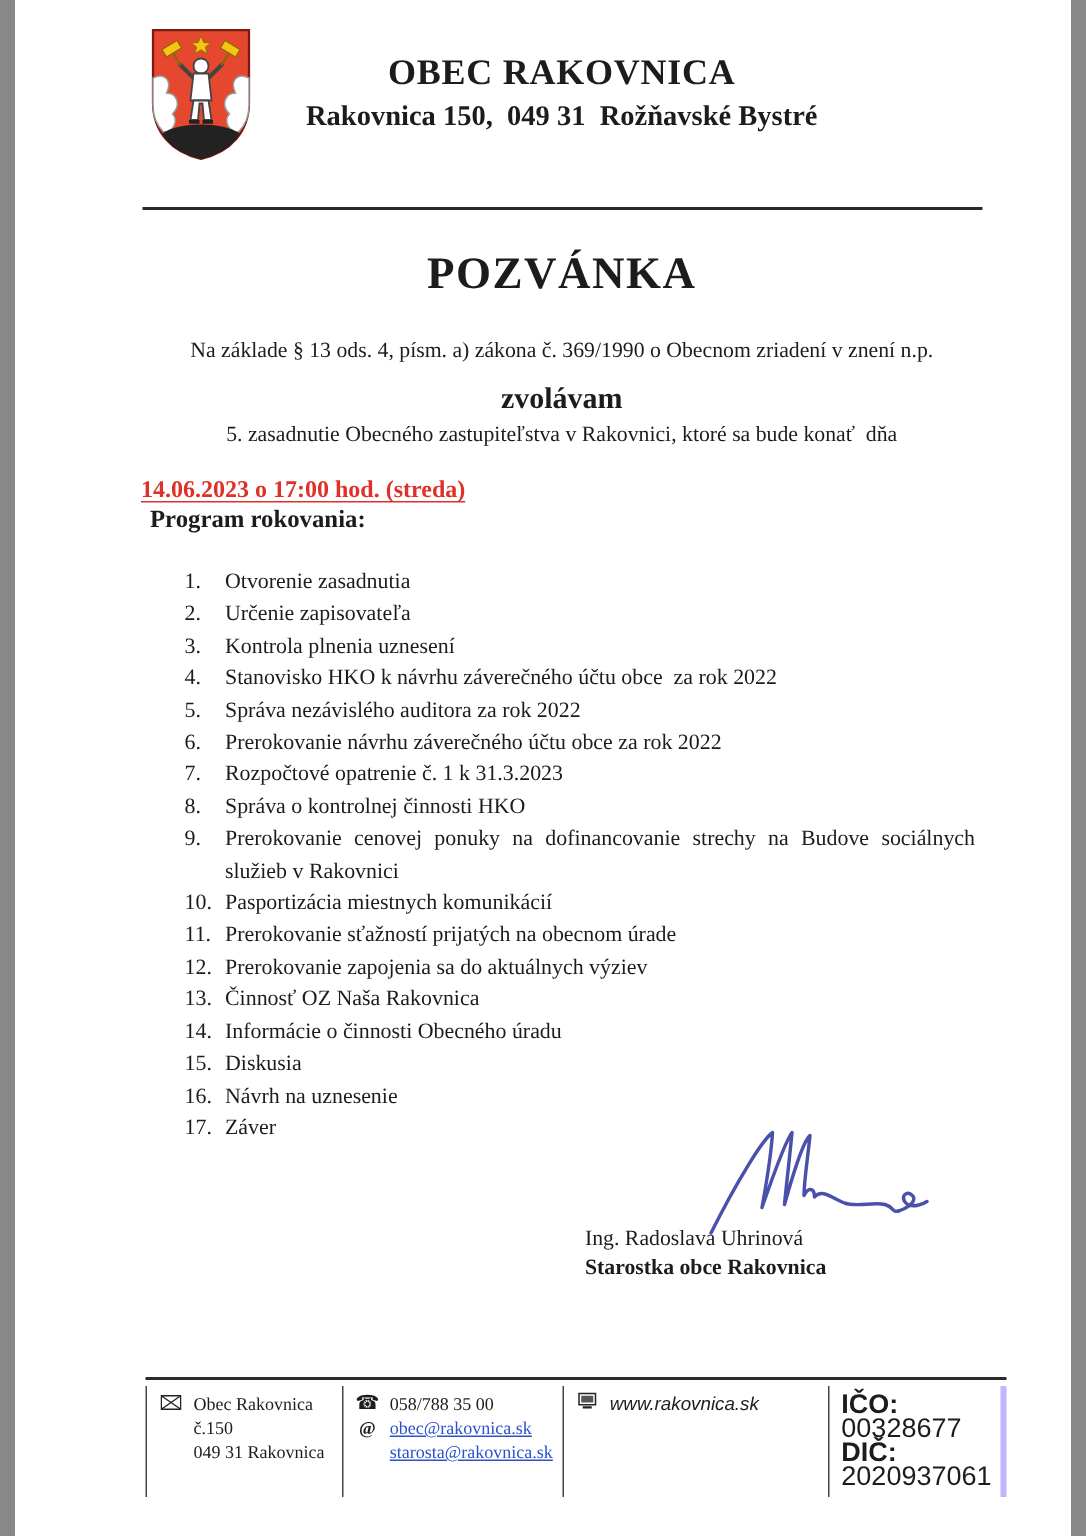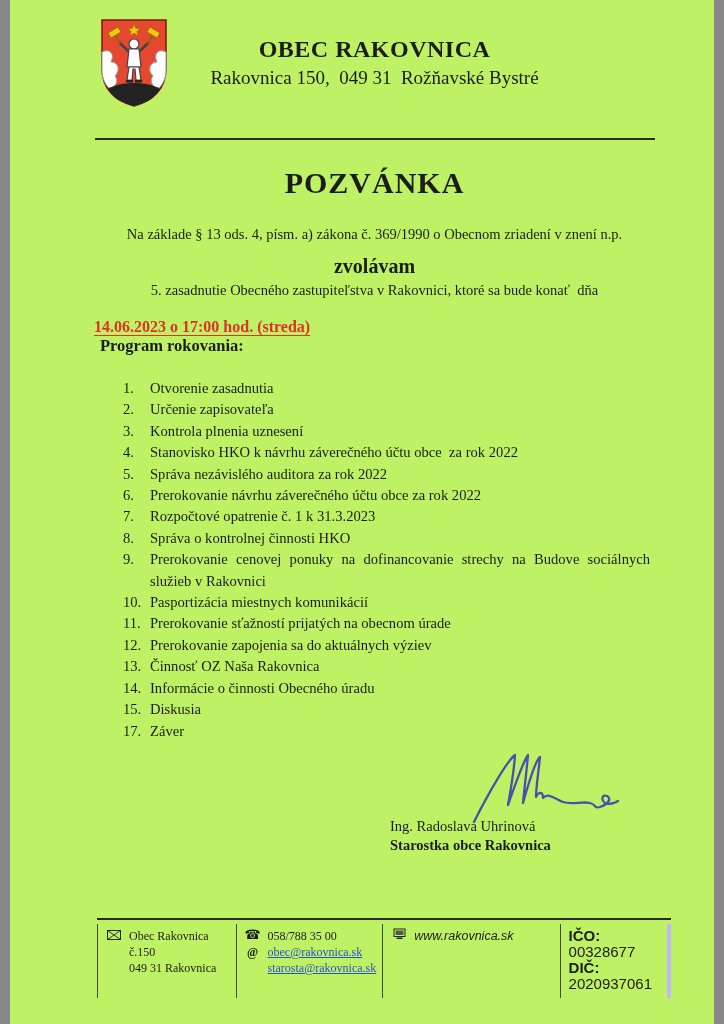--- a/index.html
+++ b/index.html
@@ -1,32 +1,32 @@
 <!DOCTYPE html>
 <html><head>
 <meta charset="utf-8">
 <style>
   * { margin:0; padding:0; box-sizing:border-box; }
   html,body { background:#888; }
   .page {
     position:relative;
     width:704px; height:1024px;
     margin:0 auto;
-    background:#bef264;
+    background:#ffffff;
     font-family:"Liberation Serif", serif;
     color:#1c1c1c;
     overflow:hidden;
     padding-left:37px;
   }
   
   .header { position:absolute; top:18px; left:0; width:724px; height:100px; }
   .crest { position:absolute; left:88px; top:0; width:72px; height:90px; }
   .header-text { position:absolute; left:84px; right:79px; top:18px; text-align:center; }
   .org-name { font-size:24px; font-weight:bold; letter-spacing:0.5px; }
-  .org-address { font-size:19px; font-weight:normal; margin-top:4px; }
+  .org-address { font-size:19px; font-weight:bold; margin-top:4px; }
   .header-rule { position:absolute; top:120px; left:85px; width:560px; height:0; border-top:2px solid #2a2a2a; }
 
   
   .content { position:absolute; top:158px; left:84px; width:561px; }
   .doc-title { text-align:center; font-size:30px; font-weight:bold; letter-spacing:1px; margin-top:8px; }
   .legal { text-align:center; font-size:14.5px; margin-top:26px; }
   .convene { text-align:center; font-size:20px; font-weight:bold; margin-top:12px; }
   .session { text-align:center; font-size:14.5px; margin-top:4px; }
   .meeting-date { text-align:left; font-size:16px; font-weight:bold; margin-top:19px;
                   text-decoration:underline; text-underline-offset:3px; }
@@ -46,21 +46,21 @@
   
   .footer { position:absolute; top:918px; left:87px; width:574px;
             border-top:2px solid #2a2a2a; }
   .footer-table { display:flex; align-items:stretch; margin-top:4px;
                   border-left:1px solid #444; border-right:4px solid #c4b5fd; }
   .fcell { padding:4px 6px 6px 8px; font-size:12px; line-height:16px; }
   .fcell + .fcell { border-left:1px solid #444; }
   .fcell-address { width:27%; }
   .fcell-contact { width:27%; }
   .fcell-web { width:25%; font-family:"Liberation Sans", sans-serif; font-size:12.5px;font-style:italic; }
-  .fcell-ids { width:21%; font-family:"Liberation Sans", sans-serif; font-size:15px;margin-left:40px; }
+  .fcell-ids { width:21%; font-family:"Liberation Sans", sans-serif; font-size:18px;margin-left:40px; }
   .frow { display:flex; align-items:flex-start; gap:7px; }
   .ficon { flex:none; width:16px; text-align:center; }
   .indent2 { margin-left:23px; }
   a.flink { color:#2a52cc; text-decoration:underline; }
   .id-label { font-weight:bold; }
   .phone-glyph { font-size:13px; line-height:14px; }
   .at-glyph { font-size:12px; font-weight:bold; }
 </style>
 </head>
 <body>
@@ -164,20 +164,24 @@
           <span class="prog-num">13.</span>
           <span class="prog-text">Činnosť OZ Naša Rakovnica</span>
         </li>
       <li class="prog-item">
           <span class="prog-num">14.</span>
           <span class="prog-text">Informácie o činnosti Obecného úradu</span>
         </li>
       <li class="prog-item">
           <span class="prog-num">15.</span>
           <span class="prog-text">Diskusia</span>
+        </li>
+      <li class="prog-item">
+          <span class="prog-num">16.</span>
+          <span class="prog-text">Návrh na uznesenie</span>
         </li>
       <li class="prog-item">
           <span class="prog-num">17.</span>
           <span class="prog-text">Záver</span>
         </li>
     </ol>
   </div>
 
   <div class="sig-block">
     <svg class="sig-scribble" width="150" height="76" viewBox="0 0 150 76">

